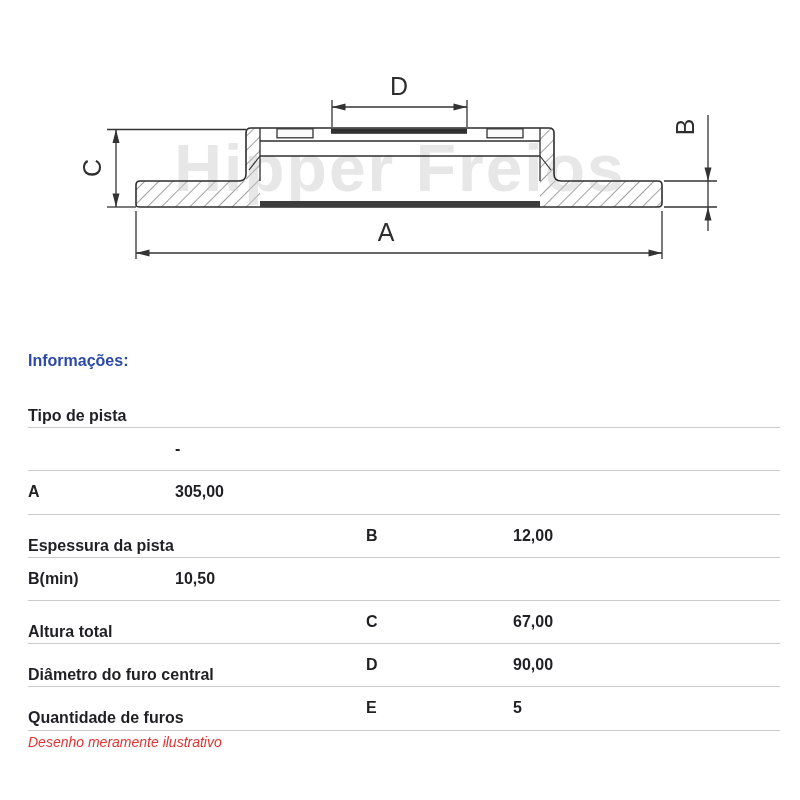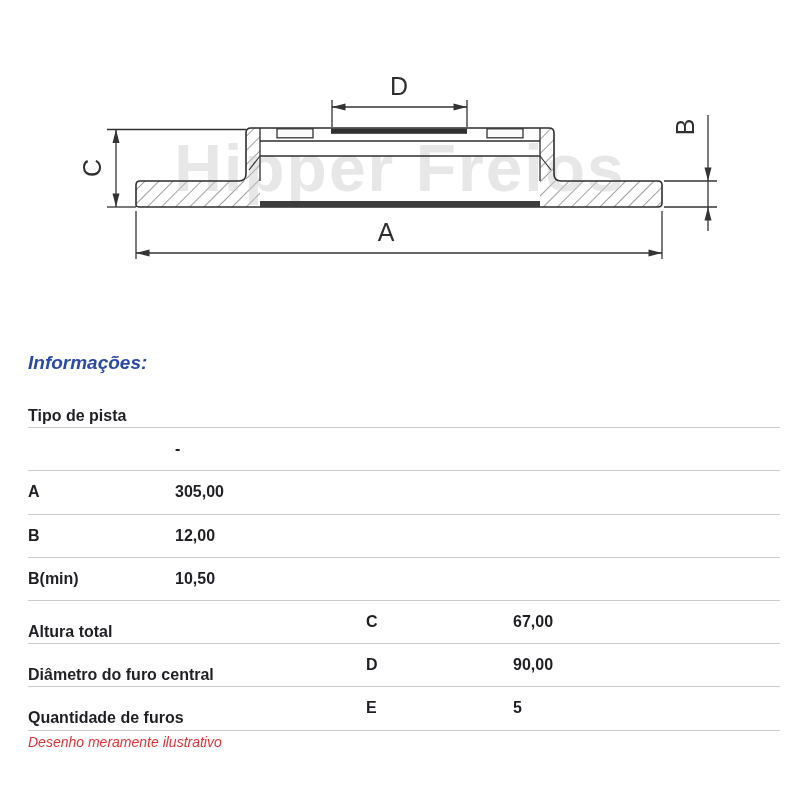--- a/index.html
+++ b/index.html
@@ -1,20 +1,20 @@
 <!DOCTYPE html>
 <html><head>
 <meta charset="utf-8">
 <style>
   html,body{margin:0;padding:0;background:#fff;}
   body{width:800px;height:800px;position:relative;overflow:hidden;
        font-family:"Liberation Sans",sans-serif;}
   .drawing-wrap{position:absolute;left:0;top:0;width:800px;height:330px;}
   .info-header{position:absolute;left:28px;top:352px;
-       font-size:19px;font-weight:bold;color:#2b4aa5;font-style:italic;}
+       font-size:16px;font-weight:bold;color:#2b4aa5;}
   .spec-table{position:absolute;left:28px;top:385px;width:752px;}
   .spec-row{height:42.2px;border-bottom:1px solid #cbcbcb;
        display:flex;align-items:center;
        font-size:16px;font-weight:bold;color:#1f1f24;}
   .c-label{width:338px;margin-top:20px;}
   .c-sym{width:147px;}
   .c-val{flex:1;}
   .note{position:absolute;left:28px;top:734px;
        font-size:14px;font-style:italic;color:#e03434;}
   svg text.dim{font-family:"Liberation Sans",sans-serif;font-size:25px;fill:#2e2e2e;}
@@ -104,20 +104,21 @@
   </div>
   <div class="spec-row">
     <span class="c-sym"></span>
     <span class="c-val">-</span>
   </div>
   <div class="spec-row">
     <span class="c-sym">A</span>
     <span class="c-val">305,00</span>
   </div>
   <div class="spec-row">
+    <span class="c-label">Espessura da pista</span>
     <span class="c-sym">B</span>
     <span class="c-val">12,00</span>
   </div>
   <div class="spec-row">
     <span class="c-sym">B(min)</span>
     <span class="c-val">10,50</span>
   </div>
   <div class="spec-row">
     <span class="c-label">Altura total</span>
     <span class="c-sym">C</span>

